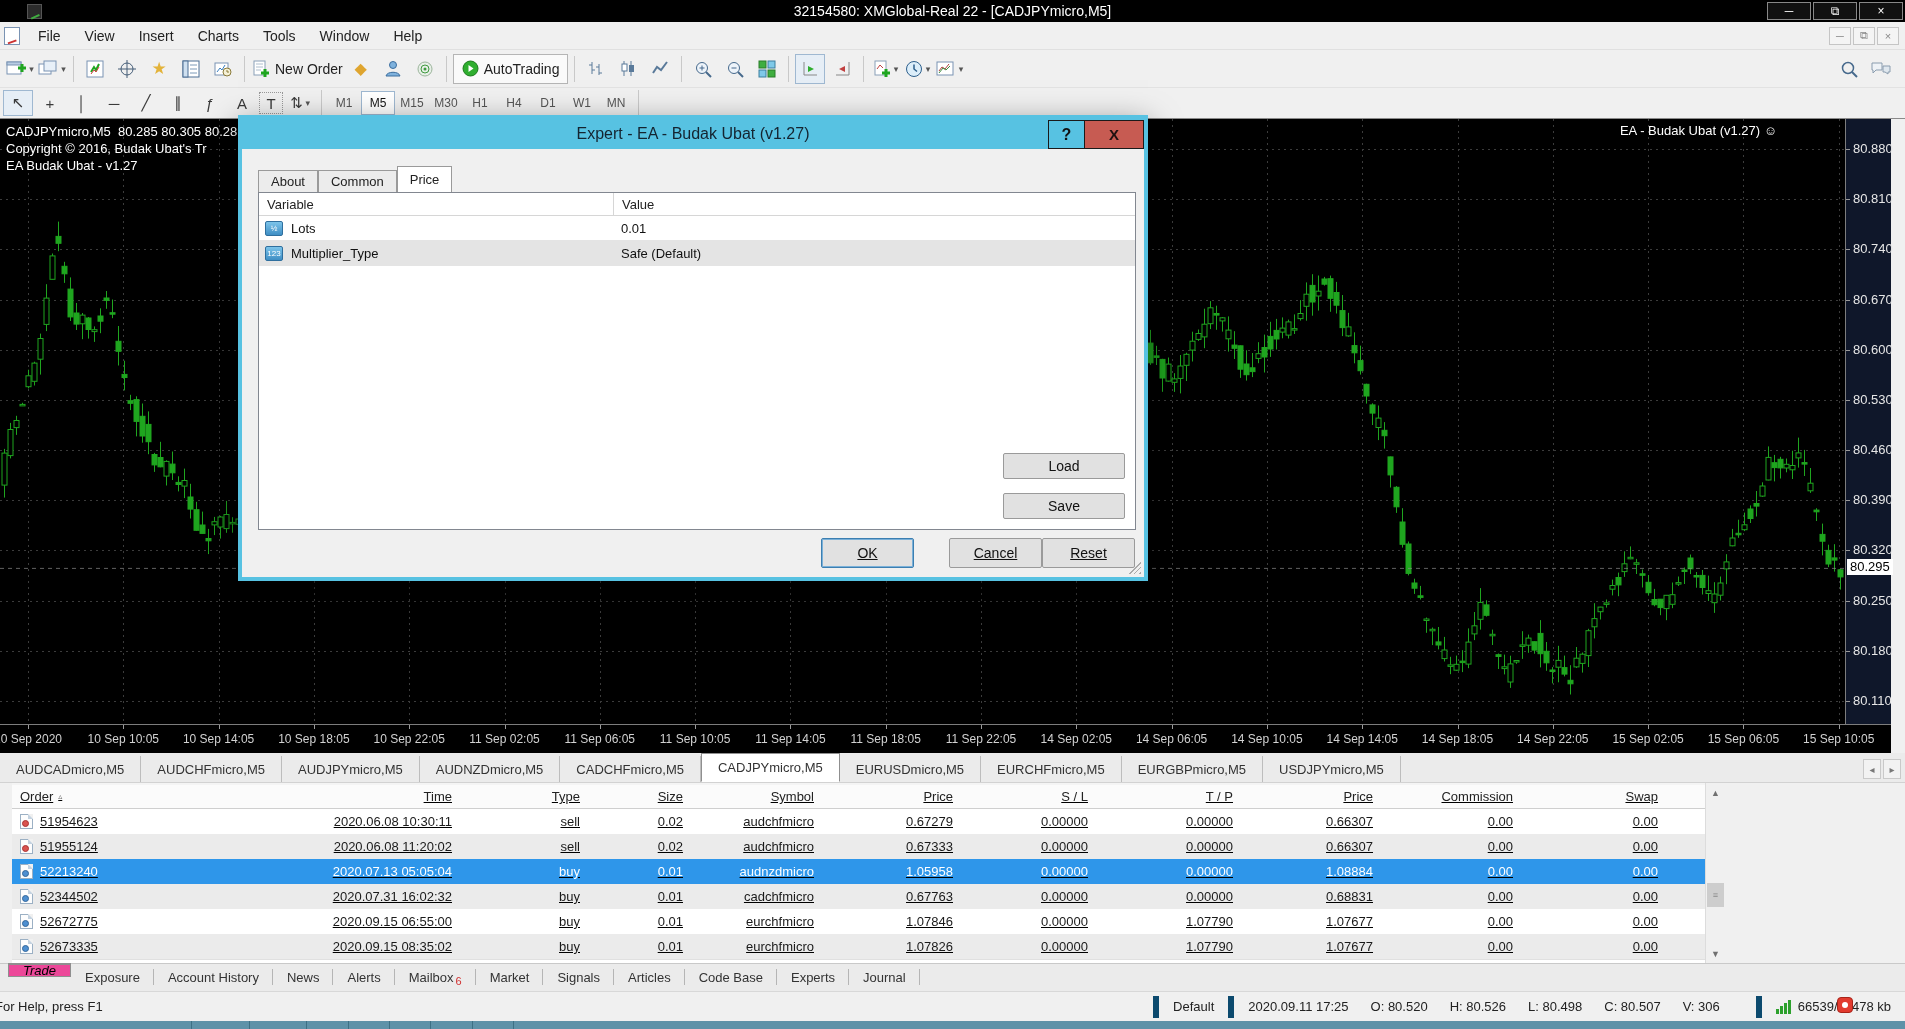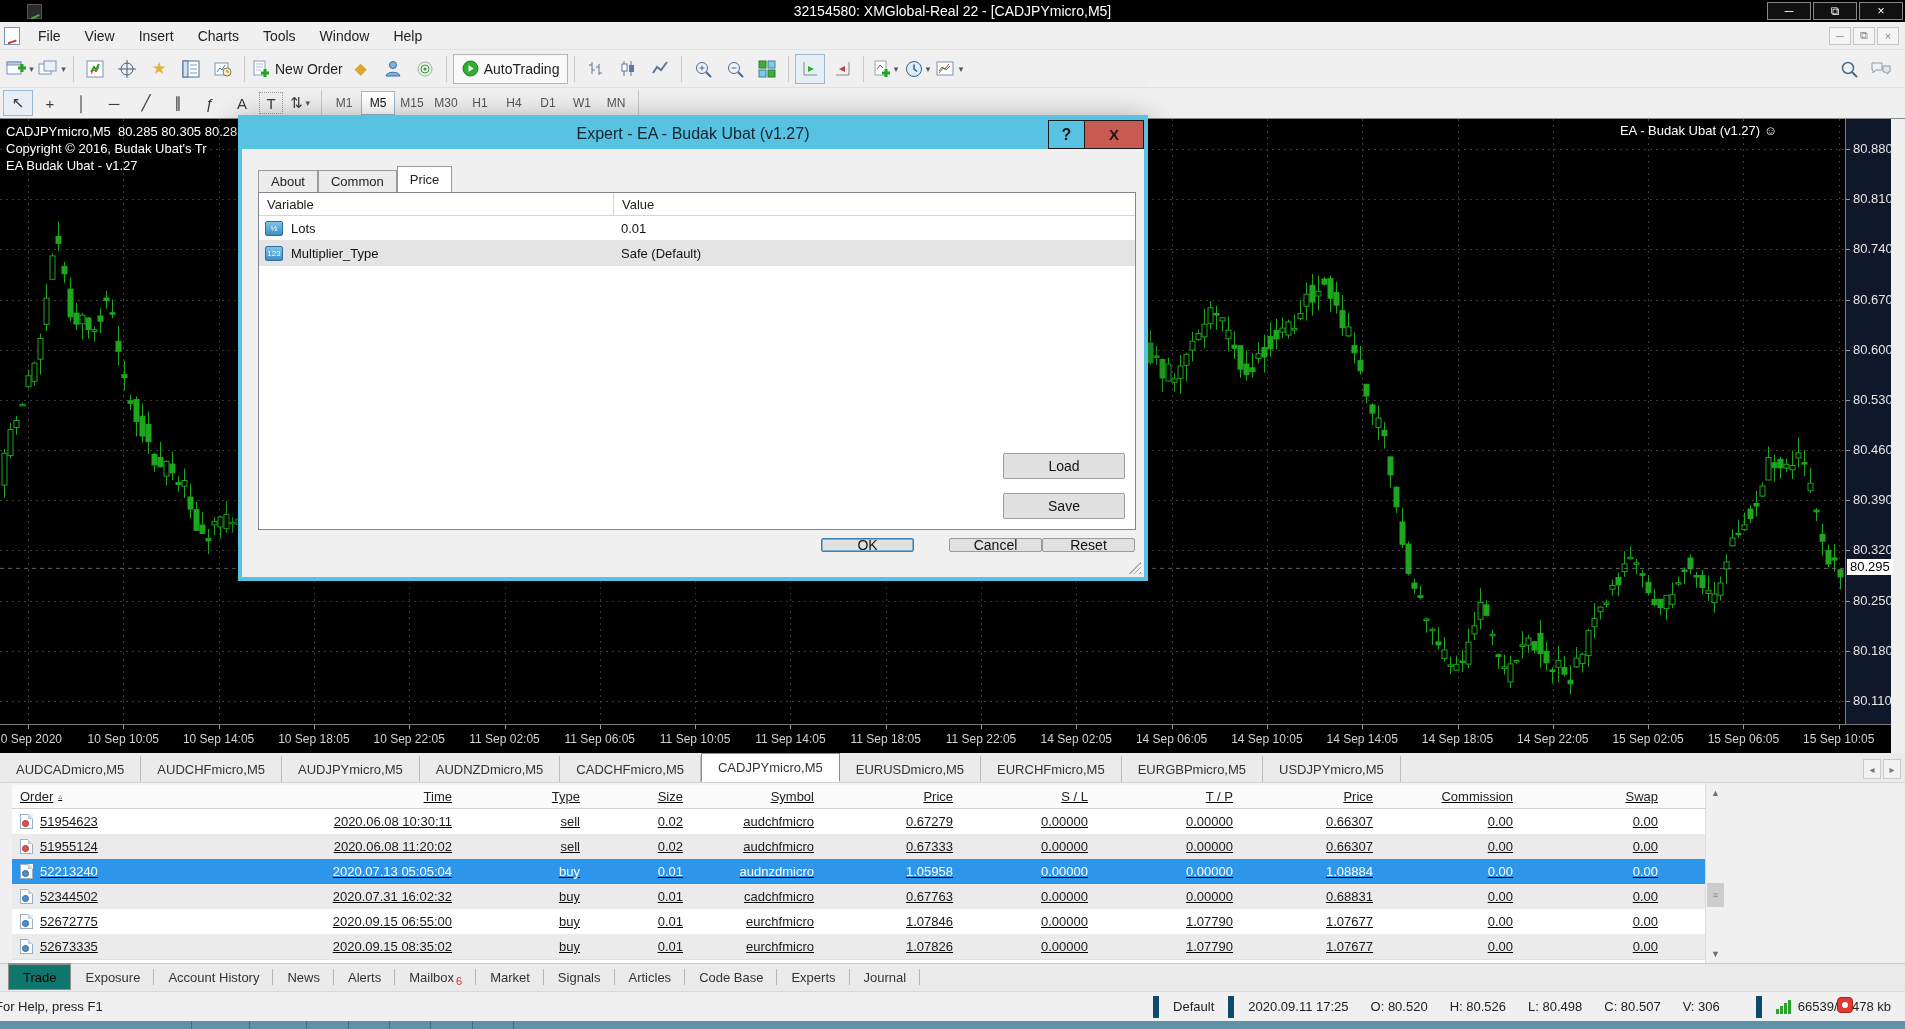--- a/index.html
+++ b/index.html
@@ -102,21 +102,21 @@
     font-size:9px; display:flex; align-items:center; justify-content:center; }
   #t-thumb { position:absolute; left:1px; top:100px; width:17px; height:24px; background:#cdcdcd;
     color:#8a8a8a; font-size:9px; display:flex; align-items:center; justify-content:center; }
   #t-partial { height:6px; background:#fff; border-top:1px solid #e0e0e0; overflow:hidden; }
 
   
   #btabs { left:0; top:963px; width:1905px; height:28px; background:#ebebeb; border-top:1px solid #c9c9c9;
     display:flex; align-items:flex-start; padding-left:8px; }
   .btab { height:26px; padding:0 14px; display:flex; align-items:center; font-size:13px; color:#333; position:relative; }
   .btab .divider { position:absolute; right:0; top:5px; height:16px; width:1px; background:#b5b5b5; }
-  .btab.active { background:#0f766e; border:1px solid #8f8f8f; border-top:2px solid #8f8f8f; height:27px; margin-top:-1px; color:#000; }
+  .btab.active { background:#ec4899; border:1px solid #8f8f8f; border-top:2px solid #8f8f8f; height:14px; margin-top:-1px; color:#000;font-style:italic; }
   .badge { color:#d03030; font-size:11px; margin-left:2px; position:relative; top:4px; }
 
   
   #statusbar { left:0; top:991px; width:1905px; height:30px; background:#f0f0f0; border-top:1px solid #d8d8d8;
     display:flex; align-items:center; font-size:13px; color:#222; }
   #status-help { position:absolute; left:-5px; top:7px; white-space:nowrap; }
   .st-sec { height:22px; display:flex; align-items:center; border-left:6px solid #0c4a6e; padding:0 14px; white-space:nowrap; }
   #st-quote span { margin-right:22px; }
   #st-traffic { display:flex; align-items:center; position:relative; }
   .sigbars { display:flex; align-items:flex-end; margin-right:6px; }
@@ -148,21 +148,21 @@
   .dlg-col-var { width:354px; padding-left:8px; font-size:13px; color:#222; }
   .dlg-col-val { flex:1; padding-left:8px; font-size:13px; color:#222; border-left:1px solid #d6d6d6; height:100%; display:flex; align-items:center; }
   .dlg-row { display:flex; height:25px; align-items:center; border-bottom:1px solid #e4e4e4; }
   .dlg-row.gray { background:#e4e4e4; }
   .var-cell { width:354px; display:flex; align-items:center; padding-left:6px; font-size:13px; color:#111; }
   .val-cell { flex:1; padding-left:8px; font-size:13px; color:#111; }
   .var-icon { width:18px; height:15px; border-radius:2px; background:linear-gradient(#7cc4ea,#3f8ec4);
     border:1px solid #2f6f9e; color:#fff; font-size:8px; display:flex; align-items:center; justify-content:center; margin-right:8px; }
   .dlg-btn { position:absolute; width:122px; height:26px; background:#e1e1e1; border:1px solid #9a9a9a;
     font-size:14px; color:#111; display:flex; align-items:center; justify-content:center; border-radius:2px; }
-  .dlg-btn.small { width:93px; height:14px; }
+  .dlg-btn.small { width:93px; height:30px;text-decoration:underline; }
   .dlg-btn.default { border:1px solid #3c7fb1; box-shadow:inset 0 0 0 1px #7ab0d8; }
   #dlg-grip { position:absolute; right:3px; bottom:3px; width:12px; height:12px;
     background:linear-gradient(135deg,transparent 50%,#aaa 50%,#aaa 55%,transparent 55%,transparent 70%,#aaa 70%,#aaa 75%,transparent 75%,transparent 90%,#aaa 90%); }
 </style>
 </head>
 <body>
 
 <div id="app">
 
   <div id="titlebar" class="abs">

